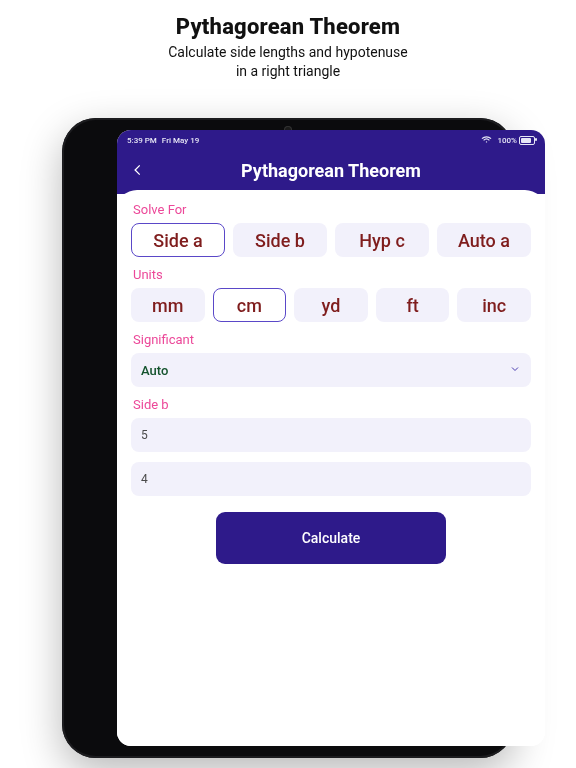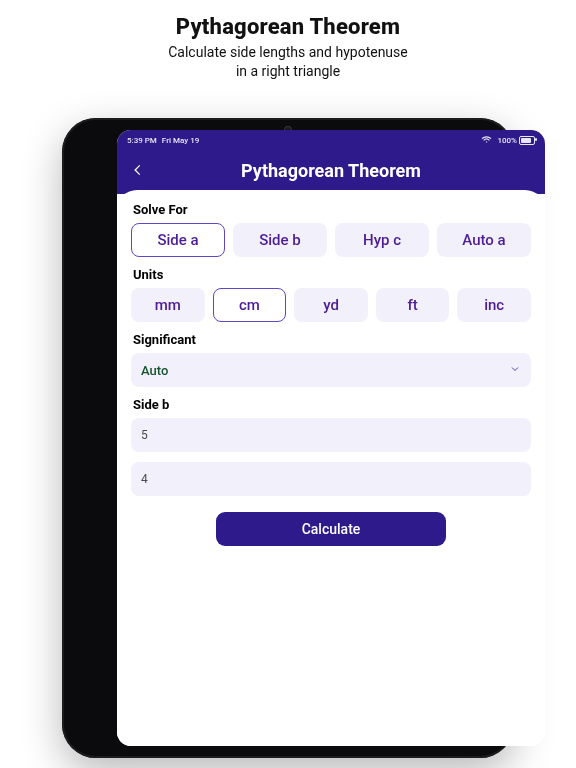--- a/index.html
+++ b/index.html
@@ -15,31 +15,31 @@
   .status-right{display:flex;gap:5px;align-items:center;}
   .batt{display:inline-flex;align-items:center;gap:2px;}
   .batt-rect{width:14px;height:7px;border:1px solid #e6e6f5;border-radius:2px;position:relative;}
   .batt-rect::after{content:"";position:absolute;right:-3px;top:1px;width:2px;height:3px;border-radius:1px;background:#e6e6f5;}
   .batt-fill{position:absolute;left:1px;top:1px;bottom:1px;width:10px;background:#e6e6f5;border-radius:1px;}
   .titlebar{display:flex;align-items:center;justify-content:center;height:44px;position:relative;}
   .back{position:absolute;left:10px;top:50%;transform:translateY(-50%);width:22px;height:22px;display:flex;align-items:center;justify-content:center;}
   .back svg{width:14px;height:14px;stroke:#fff;stroke-width:2.2;fill:none;}
   .screen-title{font-size:18px;font-weight:700;color:#fff;}
   .content{position:absolute;left:0;right:0;top:60px;bottom:0;background:#fff;border-top-left-radius:20px;border-top-right-radius:20px;padding:12px 14px 16px;box-sizing:border-box;color:#222;overflow:hidden;}
-  .section-label{font-size:13px;font-weight:700;color:#000000;margin:0 2px 6px;}
+  .section-label{font-size:13px;font-weight:400;color:#ec4899;margin:0 2px 6px;}
   .chip-row{display:flex;gap:8px;margin-bottom:10px;}
   .chip-row.four .chip{flex:1;}
   .chip-row.five .chip{flex:1;}
-  .chip{height:34px;border-radius:8px;background:#f2f1fb;color:#4c1d95;font-size:15px;font-weight:500;display:flex;align-items:center;justify-content:center;border:1px solid transparent;box-sizing:border-box;}
+  .chip{height:34px;border-radius:8px;background:#f2f1fb;color:#7f1d1d;font-size:18px;font-weight:500;display:flex;align-items:center;justify-content:center;border:1px solid transparent;box-sizing:border-box;}
   .chip.selected{border:1px solid #5a48c8;background:#fff;}
   .select{height:34px;border-radius:8px;background:#f2f1fb;color:#14532d;display:flex;align-items:center;justify-content:space-between;padding:0 10px;font-size:13px;font-weight:500;margin-bottom:10px;}
   .select .chev svg{width:12px;height:12px;stroke:#4a3bb0;stroke-width:2;fill:none;}
   .input-group{margin-bottom:10px;}
   .input{height:34px;border-radius:8px;background:#f2f1fb;color:#4a4a4a;display:flex;align-items:center;padding:0 10px;font-size:12px;}
-  .calc-btn{margin:16px auto 0;width:230px;height:34px;border-radius:9px;background:#2e1a8a;color:#fff;font-size:14px;font-weight:500;display:flex;align-items:center;justify-content:center;}
+  .calc-btn{margin:16px auto 0;width:230px;height:52px;border-radius:9px;background:#2e1a8a;color:#fff;font-size:14px;font-weight:500;display:flex;align-items:center;justify-content:center;}
   .wifi svg{width:11px;height:9px;fill:#e6e6f5}
 </style>
 </head>
 <body>
 
 <div class="page">
   <div class="promo-title">Pythagorean Theorem</div>
   <div class="promo-sub">
     <span>Calculate side lengths and hypotenuse</span><br>
     <span>in a right triangle</span>

